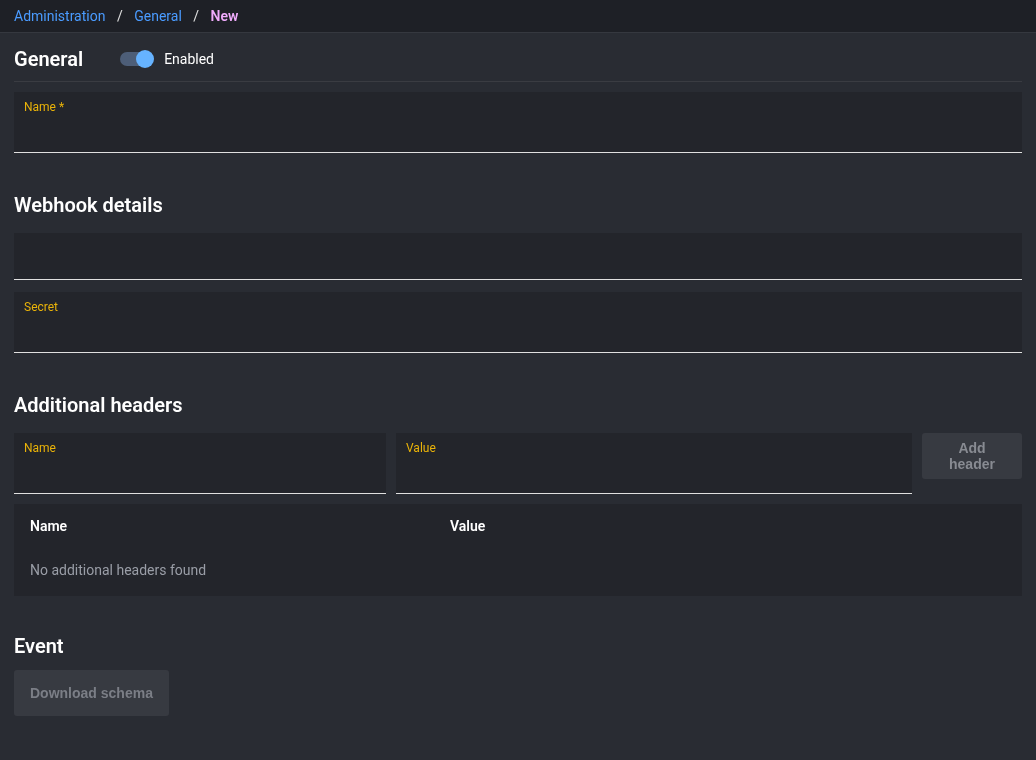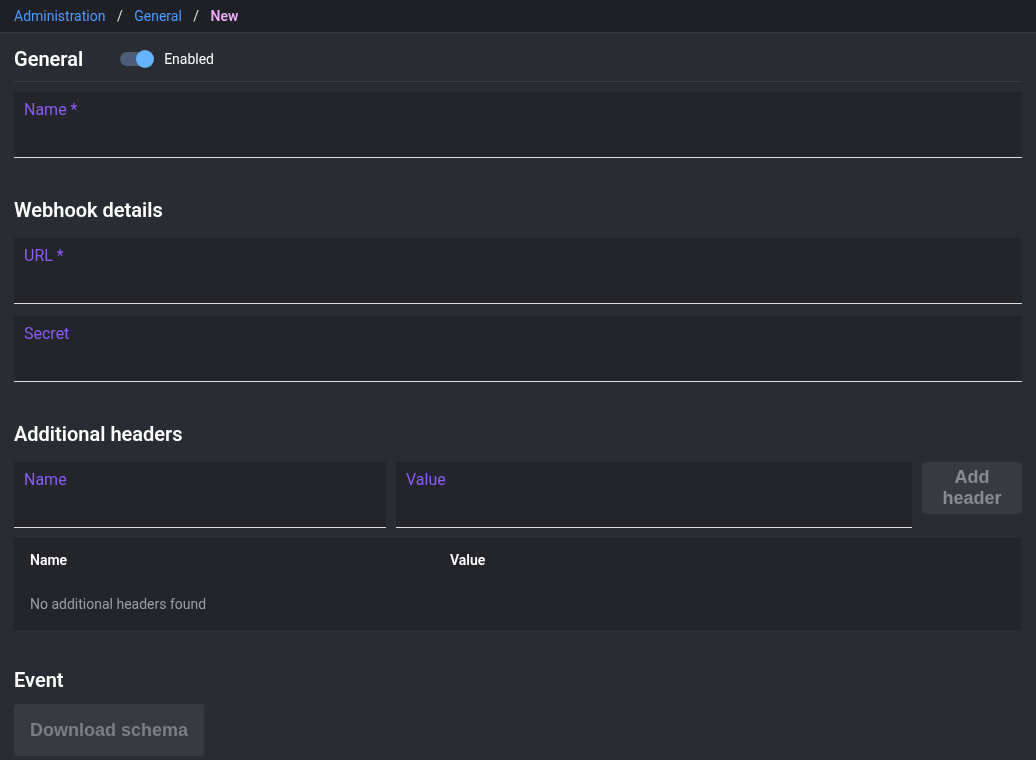--- a/index.html
+++ b/index.html
@@ -84,22 +84,22 @@
       font-size: 14px;
       color: #ffffff;
     }
     .form-field {
       background: #23252b;
       border-bottom: 1px solid #e0e0e0;
       padding: 8px 10px 18px 10px;
       margin-bottom: 12px;
     }
     .form-field-label {
-      font-size: 16px;
-      color: #8b5cf6;
+      font-size: 12px;
+      color: #eab308;
     }
     .form-field input {
       background: transparent;
       border: none;
       color: #e0e0e0;
       font-size: 14px;
       width: 100%;
       outline: none;
       margin-top: 4px;
     }
@@ -120,25 +120,25 @@
       flex: 0 0 372px;
     }
     .headers-row .header-value-field {
       flex: 1;
     }
     .btn {
       background: #3a3d44;
       border: none;
       color: #888b92;
       padding: 10px 18px;
-      font-size: 18px;
+      font-size: 14px;
       font-weight: 600;
       cursor: default;
       border-radius: 3px;
-      height: 52px;
+      height: 46px;
       display: flex;
       align-items: center;
       justify-content: center;
     }
     .btn-add {
       flex: 0 0 100px;
       background: #373a41;
     }
     .table {
       background: #23252b;
@@ -209,21 +209,20 @@
   </div>
 
 
   <div class="section-spacer"></div>
 
   <div class="section-title-row no-border">
     <span class="section-title">Webhook details</span>
   </div>
 
   <div class="form-field">
-    <div class="form-field-label">URL *</div>
     <input type="text" style="">
   </div>
 
   <div class="form-field">
     <div class="form-field-label">Secret</div>
     <input type="text" style="">
   </div>
 
   <div class="section-spacer"></div>
 

